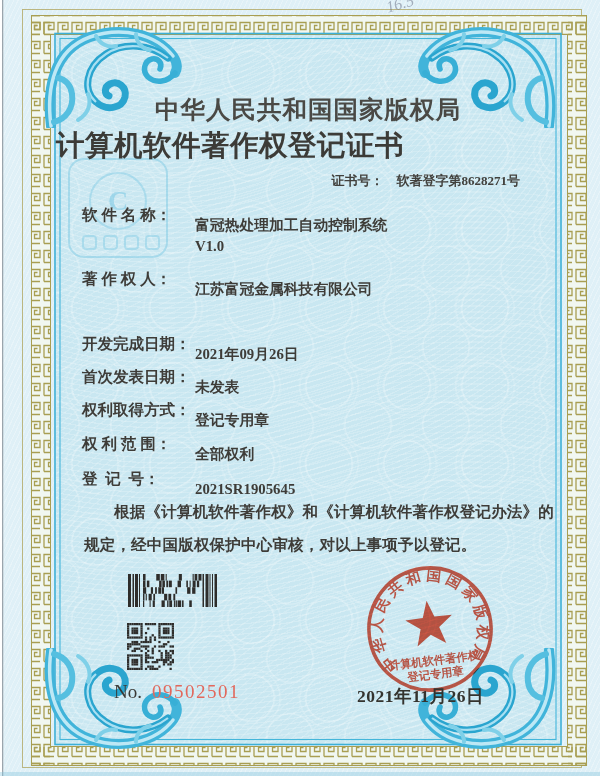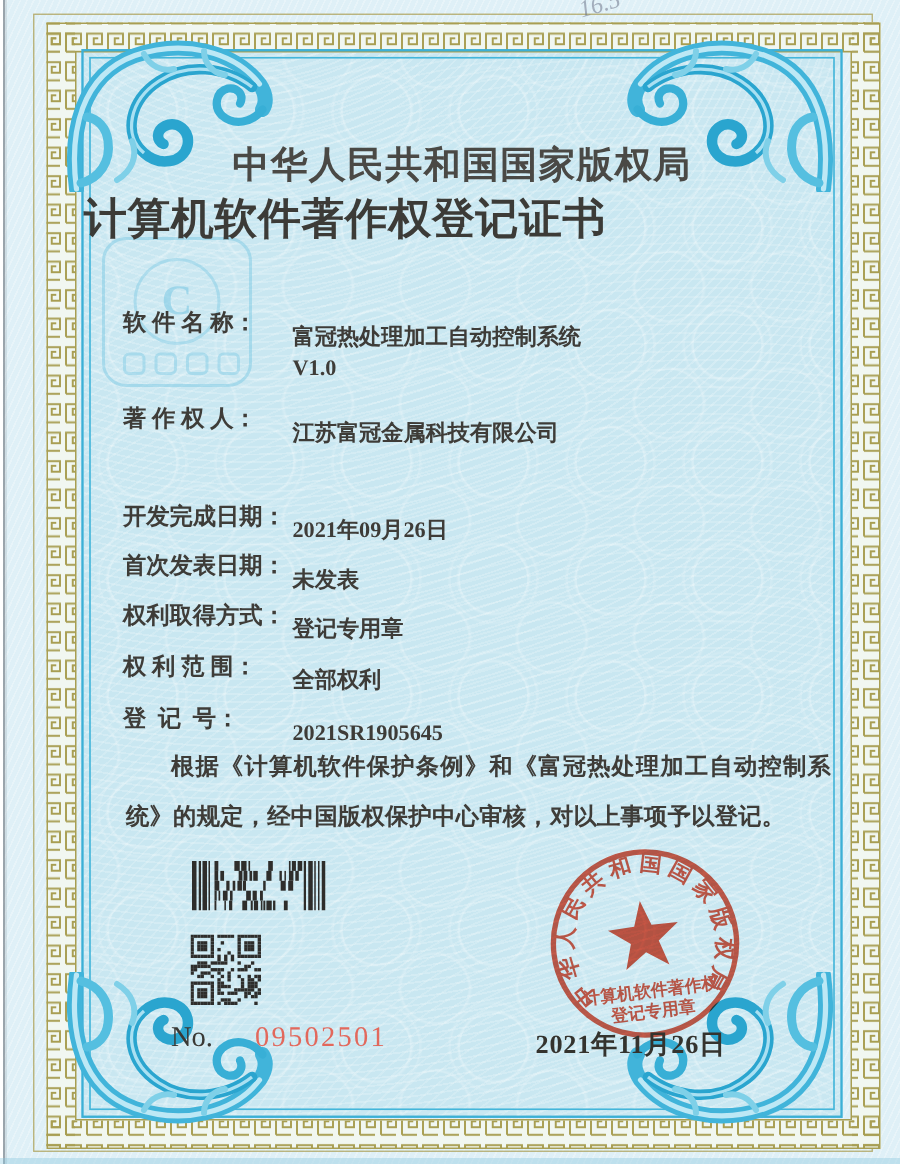--- a/index.html
+++ b/index.html
@@ -44,21 +44,21 @@
   .authority{left:56px;top:93px;width:504px;text-align:center;font-size:24.5px;letter-spacing:1px;color:#4a4945;}
   .main-title{left:56px;top:127px;width:504px;text-align:left;font-size:28.5px;letter-spacing:0.5px;color:#3c3b37;}
   .cert-no-line{top:172px;right:80px;font-size:13px;color:#42413d;}
   .cert-no-line .lbl{margin-right:13px;}
   .field-row{position:absolute;left:82px;color:#3e3c38;font-weight:bold;}
   .field-row .label{position:absolute;left:0;top:3px;font-size:15.5px;white-space:pre;}
   .field-row .value{position:absolute;left:113px;top:13px;font-size:14.8px;white-space:pre;width:330px;line-height:21px;}
   .statement{left:84px;top:496px;width:470px;font-size:15.5px;line-height:32.5px;
     text-indent:30px;letter-spacing:0.2px;color:#3e3c38;text-align:justify;}
   .serial-line{left:114px;top:681px;font-size:19px;color:#3a3935;font-weight:normal;}
-  .serial-line .num{color:#e2685c;letter-spacing:1.5px;margin-left:28px;font-family:Liberation Serif, serif;}
+  .serial-line .num{color:#e2685c;letter-spacing:1.5px;margin-left:10px;font-family:Liberation Serif, serif;}
   .issue-date{left:357px;top:684px;font-size:17.5px;letter-spacing:0.5px;color:#34332e;}
   .pencil-note{left:386px;top:-5px;transform:rotate(-16deg);font-style:italic;font-weight:normal;
     font-size:16px;color:rgba(100,106,128,.5);}
   .barcode{position:absolute;left:128px;top:574px;}
   .qrcode{position:absolute;left:127px;top:623px;}
   .seal{position:absolute;left:364px;top:563px;transform:rotate(-7deg);opacity:.92;mix-blend-mode:multiply;}
   .seal text{font-family:"Liberation Serif","DejaVu Serif",serif;font-weight:bold;}
 </style>
 </head>
 <body>
@@ -123,20 +123,23 @@
         <span></span>
         <span></span>
         <span></span>
       </div>
   </div>
 
   <div class="txt pencil-note">16.5</div>
 
   <div class="txt authority">中华人民共和国国家版权局</div>
   <div class="txt main-title">计算机软件著作权登记证书</div>
+  <div class="txt cert-no-line">
+    <span class="lbl">证书号：</span><span>软著登字第8628271号</span>
+  </div>
 
   <div class="field-row" style="top:202px">
     <span class="label">软 件 名 称：</span>
     <span class="value"><span>富冠热处理加工自动控制系统</span><br><span>V1.0</span></span>
   </div>
   <div class="field-row" style="top:266px">
     <span class="label">著 作 权 人：</span>
     <span class="value">江苏富冠金属科技有限公司</span>
   </div>
   <div class="field-row" style="top:331px">
@@ -153,21 +156,21 @@
   </div>
   <div class="field-row" style="top:431px">
     <span class="label">权 利 范 围：</span>
     <span class="value">全部权利</span>
   </div>
   <div class="field-row" style="top:466px">
     <span class="label">登  记  号：</span>
     <span class="value">2021SR1905645</span>
   </div>
 
-  <div class="txt statement">根据《计算机软件保护条例》和《富冠热处理加工自动控制系统》的规定，经中国版权保护中心审核，对以上事项予以登记。</div>
+  <div class="txt statement">根据《计算机软件著作权》和《计算机软件著作权登记办法》的规定，经中国版权保护中心审核，对以上事项予以登记。</div>
 
   <svg class="barcode" width="89" height="33">
       <rect x="0" y="0" width="3" height="33" fill="#2e2d2b"></rect>
       <rect x="4.5" y="0" width="1.5" height="33" fill="#2e2d2b"></rect>
       <rect x="7" y="0" width="3" height="33" fill="#2e2d2b"></rect>
       <rect x="11" y="0" width="1" height="33" fill="#2e2d2b"></rect>
       <rect x="15" y="0" width="2.552345744147897" height="6.6" fill="#2e2d2b"></rect>
       <rect x="28.243406239524482" y="0" width="3.5931701481342317" height="6.6" fill="#2e2d2b"></rect>
       <rect x="32.784614733234044" y="0" width="3.5811763167381288" height="6.6" fill="#2e2d2b"></rect>
       <rect x="37.65710708834231" y="0" width="1.078659176826477" height="6.6" fill="#2e2d2b"></rect>

